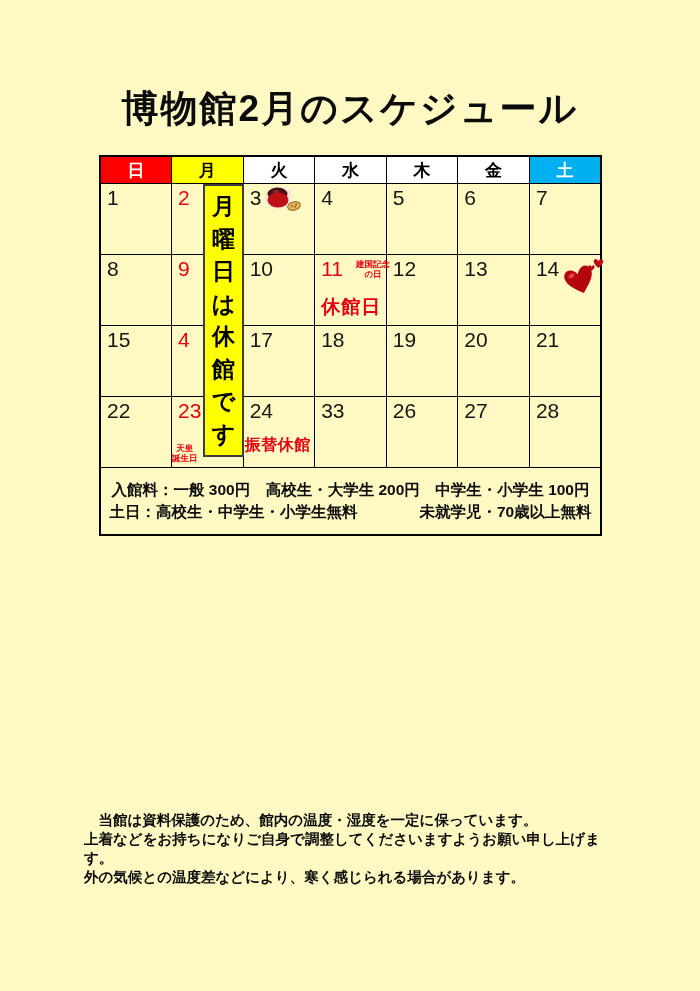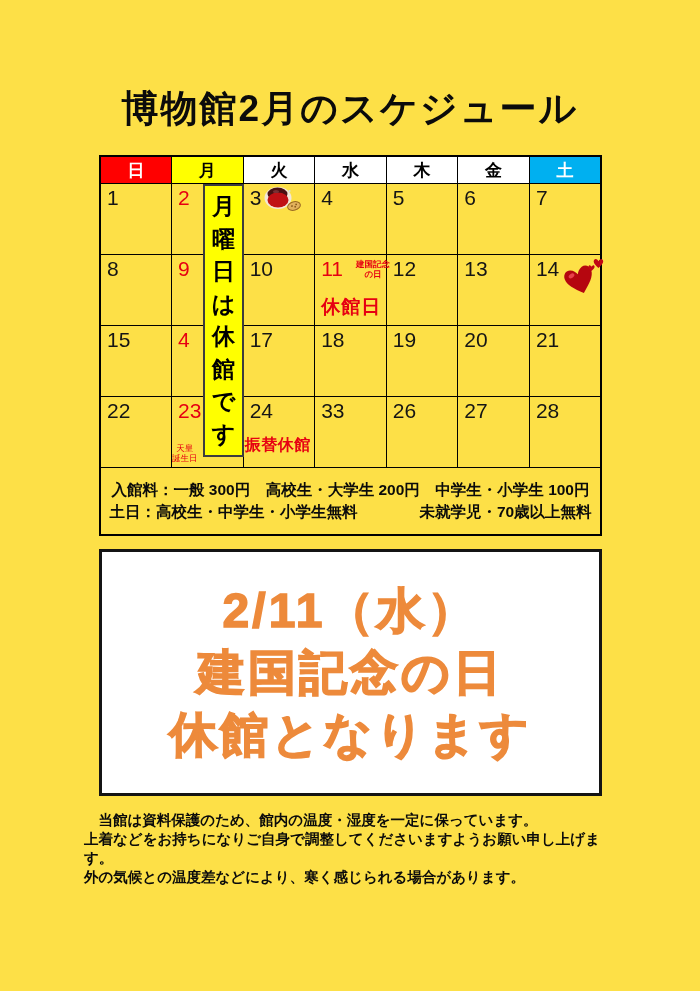--- a/index.html
+++ b/index.html
@@ -1,17 +1,17 @@
 <!DOCTYPE html>
 <html lang="ja"><head>
 <meta charset="utf-8">
 <style>
   html,body{margin:0;padding:0;background:#ffffff;}
   #page{
-    position:relative;width:700px;height:991px;background:#fde047;overflow:hidden;
+    position:relative;width:700px;height:991px;background:#fef9c3;overflow:hidden;
     font-family:"Liberation Sans","DejaVu Sans",sans-serif;color:#111;
   }
   
   .pagetitle{
     position:absolute;top:84px;left:0;width:100%;text-align:center;
     font-size:37px;font-weight:bold;letter-spacing:2px;color:#0b0b0b;
   }
   
   .calwrap{position:absolute;left:99px;top:155px;width:503px;}
   table.cal{border-collapse:collapse;table-layout:fixed;width:503px;border:2px solid #000;}
@@ -25,21 +25,21 @@
   .sidenote{
     display:inline-block;font-size:8.5px;line-height:9.5px;color:#E60012;
     font-weight:bold;margin-left:13px;margin-top:3px;text-align:center;white-space:nowrap;
   }
   .closedlabel{
     margin-top:13px;font-size:19px;font-weight:bold;color:#E60012;
     letter-spacing:1px;white-space:nowrap;
   }
   .bottomnote{
     position:absolute;left:0;bottom:2px;font-size:8.5px;line-height:9.5px;
-    color:#E60012;font-weight:normal;text-align:center;white-space:nowrap;
+    color:#E60012;font-weight:bold;text-align:center;white-space:nowrap;
   }
   .closedbottom{
     position:absolute;left:1px;bottom:9px;font-size:16px;font-weight:bold;
     color:#E60012;white-space:nowrap;letter-spacing:0.5px;
   }
   .cellicon{display:inline-block;vertical-align:top;margin-left:3px;margin-top:-1px;line-height:0;}
   td.feecell{
     height:66px;text-align:center;vertical-align:middle;
     font-weight:bold;font-size:15.5px;line-height:22px;color:#0b0b0b;
   }
@@ -333,25 +333,20 @@
         <span>曜</span>
         <span>日</span>
         <span>は</span>
         <span>休</span>
         <span>館</span>
         <span>で</span>
         <span>す</span>
       </div>
   </div>
 
-  <div class="noticebox">
-    <div class="noticeline" style="color: rgb(237, 138, 59); -webkit-text-stroke: 1.5px rgb(237, 138, 59);">2/11（水）</div>
-    <div class="noticeline" style="color: rgb(237, 138, 59); -webkit-text-stroke: 1.5px rgb(237, 138, 59);">建国記念の日</div>
-    <div class="noticeline" style="color: rgb(237, 138, 59); -webkit-text-stroke: 1.5px rgb(237, 138, 59);">休館となります</div>
-  </div>
 
   <div class="footer">
     <div>　当館は資料保護のため、館内の温度・湿度を一定に保っています。</div>
     <div>上着などをお持ちになりご自身で調整してくださいますようお願い申し上げます。</div>
     <div>外の気候との温度差などにより、寒く感じられる場合があります。</div>
   </div>
 
 </div>
 
 </body></html>

